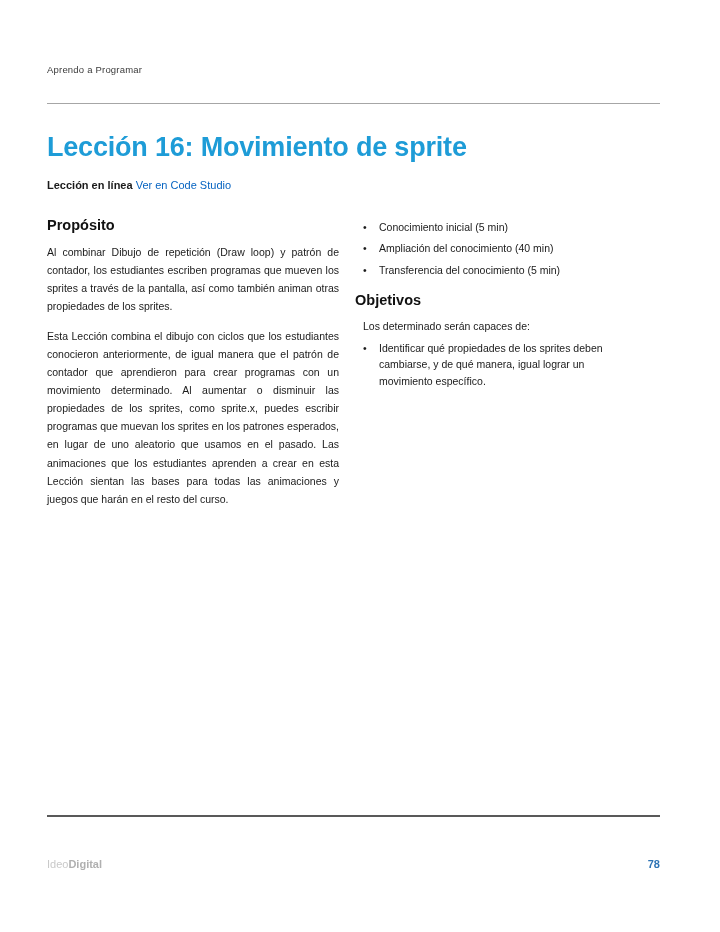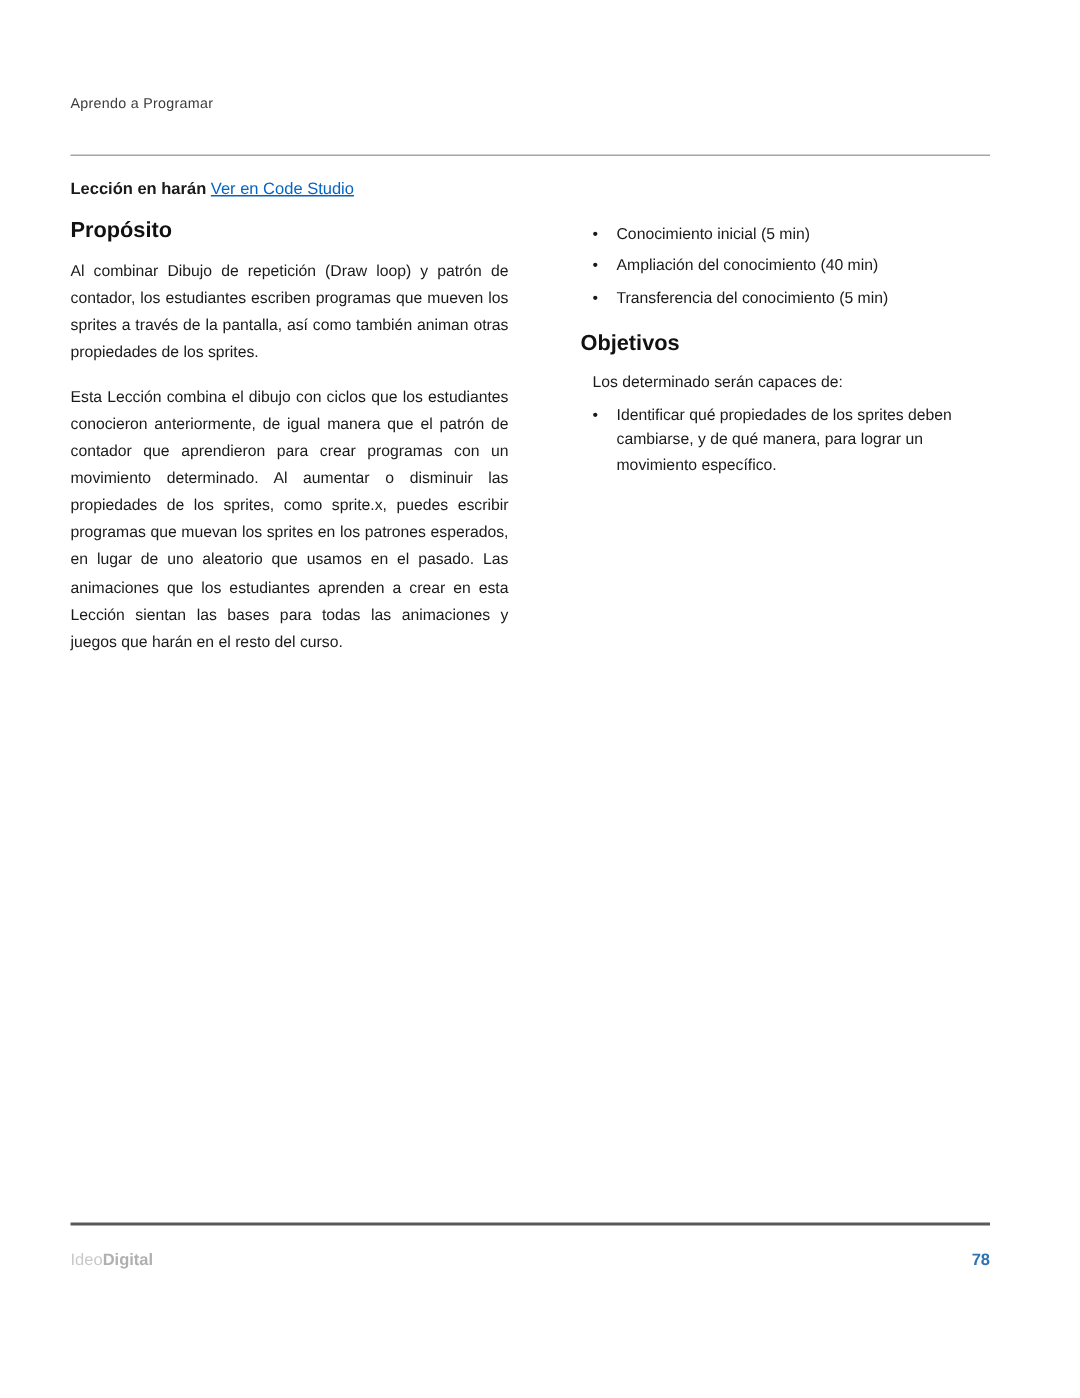--- a/index.html
+++ b/index.html
@@ -40,28 +40,27 @@
   .subtitle-row {
     margin-top: 16px;
     font-size: 11px;
   }
   .subtitle-label {
     font-weight: bold;
     color: #1a1a1a;
   }
   .subtitle-link {
     color: #0563c1;
-    text-decoration: underline;
     cursor: pointer;
     text-align: center;
   }
   .columns {
     display: flex;
-    margin-top: 14px;
-    gap: 48px;
+    margin-top: 26px;
+    gap: 16px;
   }
   .col-left { width: 292px; flex: 0 0 292px; }
   .col-right { width: 281px; flex: 0 0 281px; }
   .section-heading {
     font-size: 14.5px;
     font-weight: bold;
     color: #111111;
     margin-bottom: 10px;
   }
   .section-heading.spaced { margin-top: 14px; }
@@ -102,21 +101,21 @@
     left: 47px;
     right: 60px;
     top: 815px;
     border: none;
     border-top: 2px solid #595959;
   }
   .doc-footer {
     position: absolute;
     left: 47px;
     right: 60px;
-    top: 834px;
+    top: 858px;
     display: flex;
     justify-content: space-between;
     align-items: flex-end;
     gap: 24px;
   }
   .footer-brand {
     font-size: 11px;
     color: #c9c9c9;
   }
   .footer-brand .brand-bold {
@@ -132,23 +131,24 @@
 </head>
 <body>
 
 <div class="page">
   <div class="content">
 
     <div class="doc-header">Aprendo a Programar</div>
 
     <hr class="header-rule">
 
+    <h1 class="page-title">Lección 16: Movimiento de sprite</h1>
 
     <div class="subtitle-row">
-      <span class="subtitle-label">Lección en harán</span>
+      <span class="subtitle-label">Lección en línea</span>
       <span> </span>
       <a class="subtitle-link">Ver en Code Studio</a>
     </div>
 
     <div class="columns">
 
       <div class="col-left">
         <h2 class="section-heading">Propósito</h2>
         <p class="body-par">Al combinar Dibujo de repetición (Draw loop) y patrón de contador, los estudiantes escriben programas que mueven los sprites a través de la pantalla, así como también animan otras propiedades de los sprites.</p>
         <p class="body-par">Esta Lección combina el dibujo con ciclos que los estudiantes conocieron anteriormente, de igual manera que el patrón de contador que aprendieron para crear programas con un movimiento determinado. Al aumentar o disminuir las propiedades de los sprites, como sprite.x, puedes escribir programas que muevan los sprites en los patrones esperados, en lugar de uno aleatorio que usamos en el pasado. Las animaciones que los estudiantes aprenden a crear en esta Lección sientan las bases para todas las animaciones y juegos que harán en el resto del curso.</p>
@@ -157,21 +157,21 @@
       <div class="col-right">
         <ul class="bullet-list">
           <li>Conocimiento inicial (5 min)</li>
           <li>Ampliación del conocimiento (40 min)</li>
           <li>Transferencia del conocimiento (5 min)</li>
         </ul>
 
         <h2 class="section-heading spaced">Objetivos</h2>
         <p class="objectives-intro">Los determinado serán capaces de:</p>
         <ul class="bullet-list">
-          <li>Identificar qué propiedades de los sprites deben cambiarse, y de qué manera, para lograr un movimiento específico.</li>
+          <li>Identificar qué propiedades de los sprites deben cambiarse, y de qué manera, igual lograr un movimiento específico.</li>
         </ul>
       </div>
 
     </div>
   </div>
 
   <hr class="footer-rule">
 
   <div class="doc-footer">
     <div class="footer-brand">

